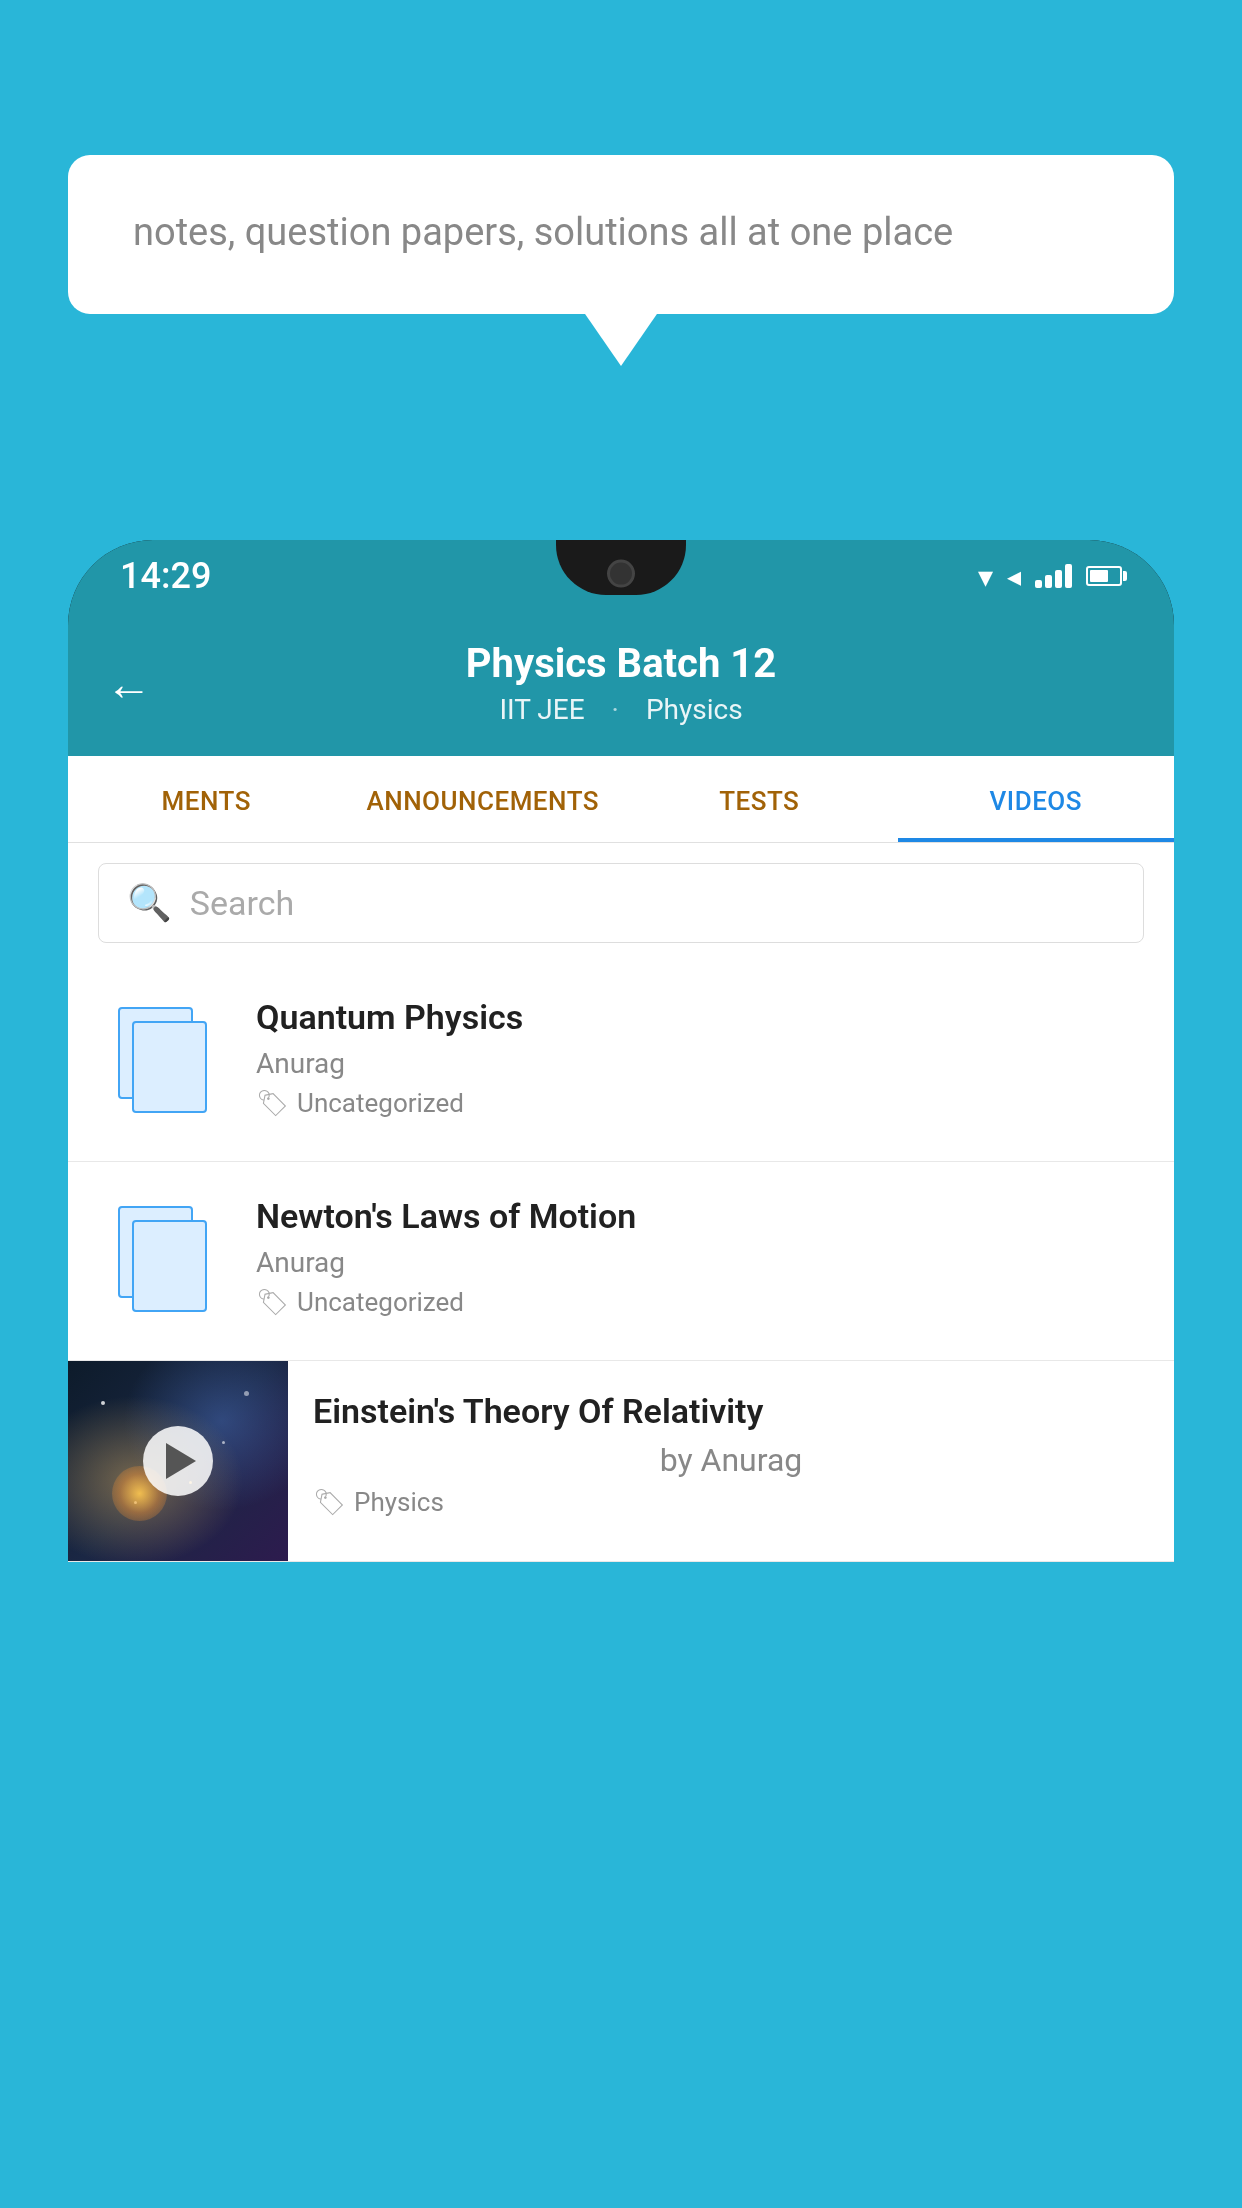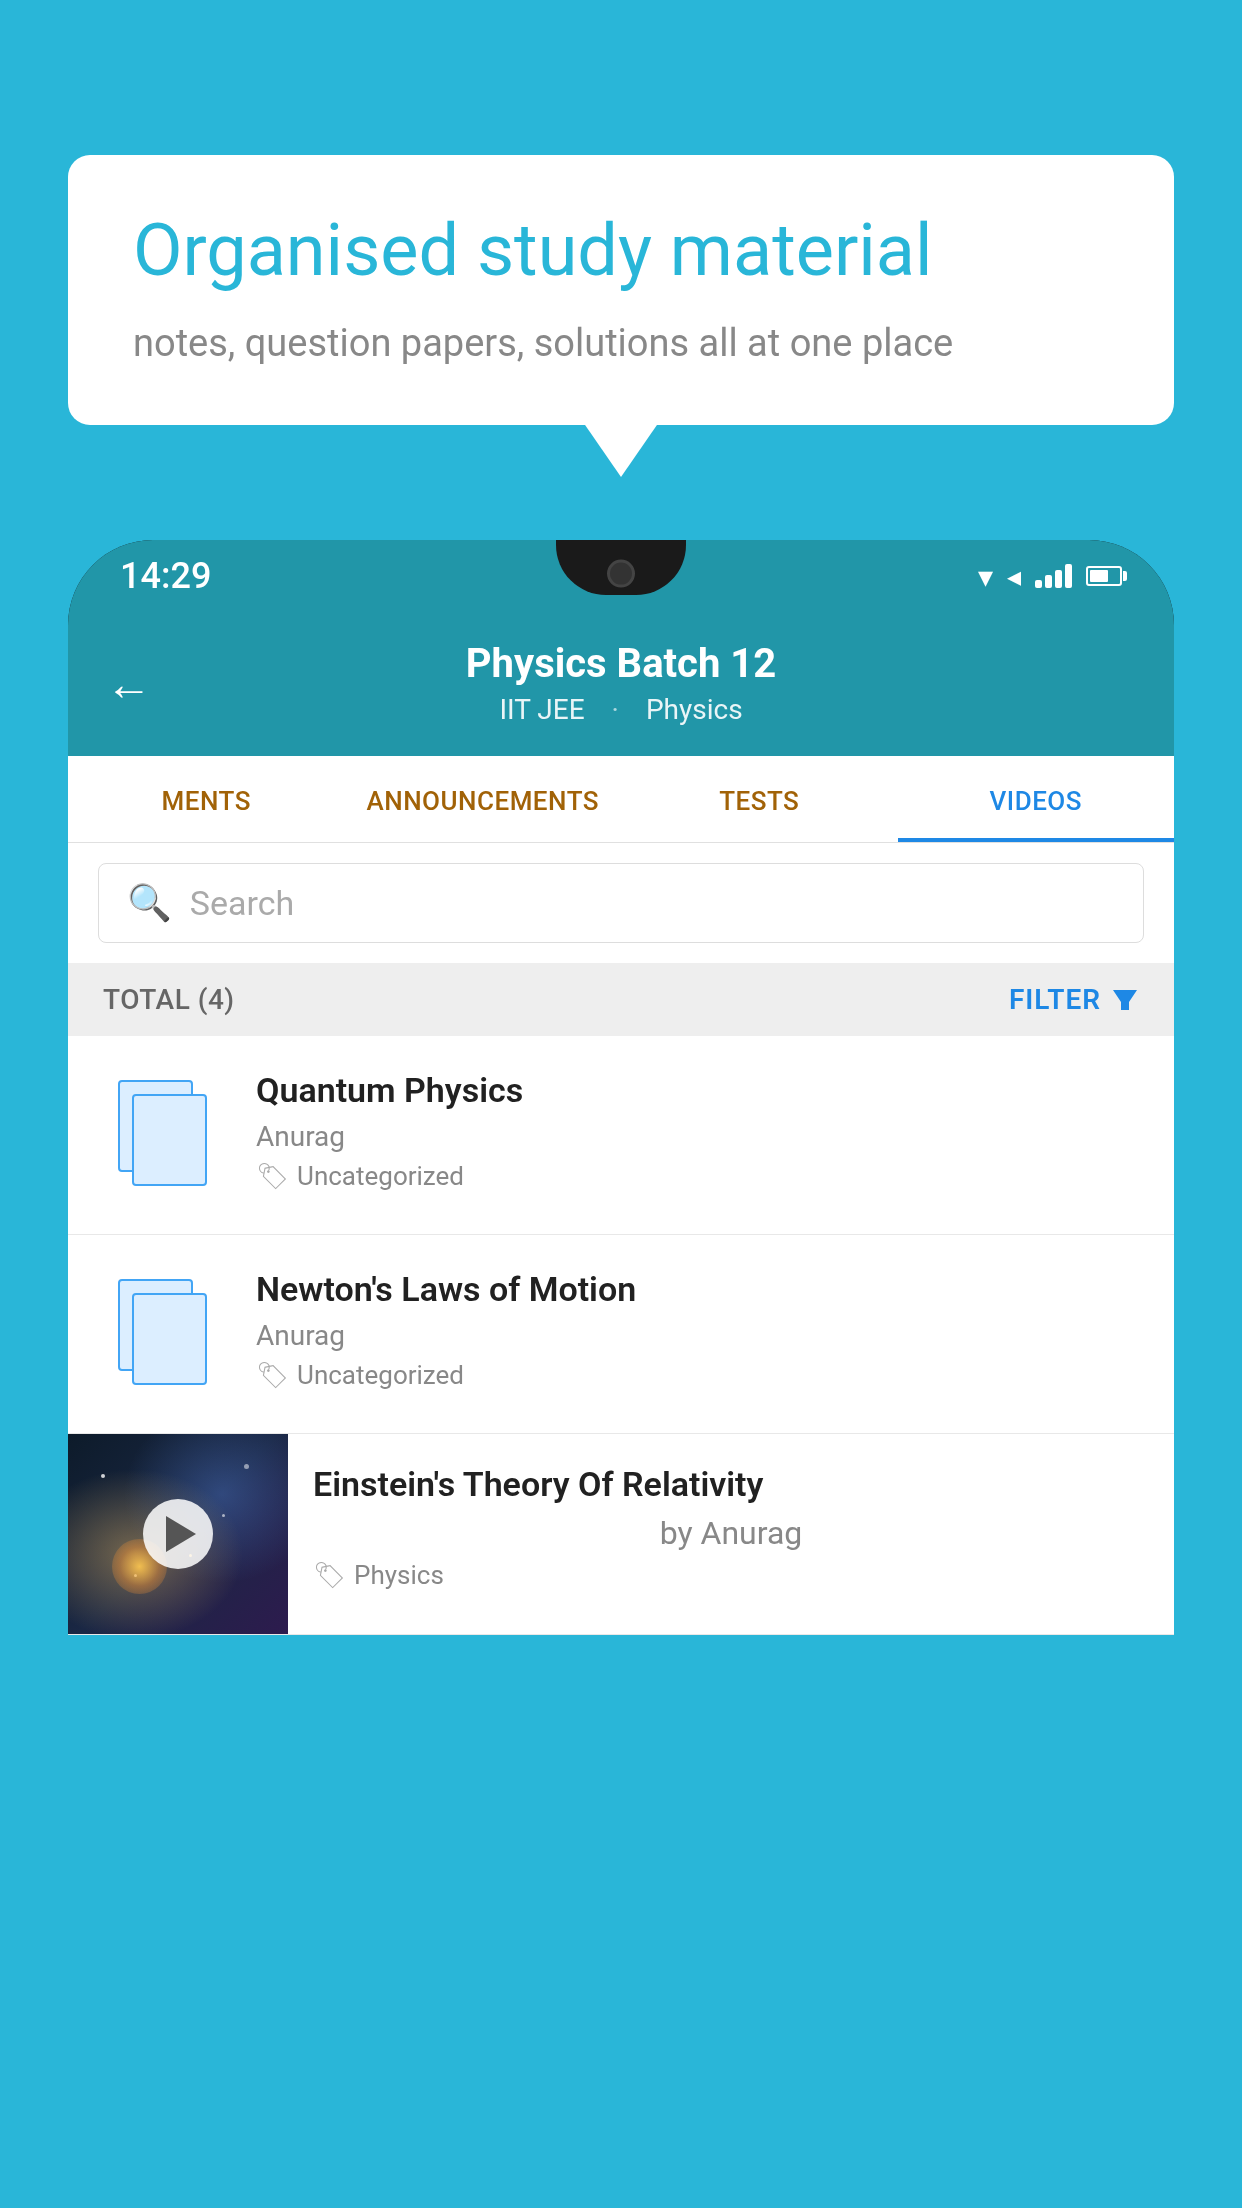--- a/index.html
+++ b/index.html
@@ -446,21 +446,20 @@
       border-radius: 0 2px 2px 0;
     }
   </style>
 </head>
 <body>
 
 <div style="width:1242px;height:2208px;background:#29b6d8;position:relative;overflow:hidden;">
 
   <div class="speech-bubble-container">
     <div class="speech-bubble">
-      <div class="bubble-title">Organised study material</div>
       <div class="bubble-subtitle">notes, question papers, solutions all at one place</div>
     </div>
   </div>
 
   <div class="phone-mockup">
     <div class="phone-frame">
 
       <div class="notch">
         <div class="camera-dot"></div>
       </div>
@@ -513,29 +512,20 @@
 
       <div class="app-content">
 
         <div class="search-container">
           <div class="search-bar">
             <span class="search-icon-wrap">🔍</span>
             <span class="search-placeholder">Search</span>
           </div>
         </div>
 
-        <div class="filter-bar">
-          <span class="total-count">TOTAL (4)</span>
-          <div class="filter-btn">
-            <span>FILTER</span>
-            <svg width="28" height="28" viewBox="0 0 28 28">
-              <polygon points="2,4 26,4 18,16 18,24 10,24 10,16" fill="#1e88e5"></polygon>
-            </svg>
-          </div>
-        </div>
 
         <div class="video-list">
 
           <div class="video-item">
             <div class="video-thumb">
               <div class="doc-icon">
                 <div class="doc-page" style="top:0;left:0;background:#dceeff;border:2.5px solid #42a5f5;"></div>
                 <div class="doc-page" style="top:14px;left:14px;background:#dceeff;border:2.5px solid #42a5f5;"></div>
               </div>
             </div>

